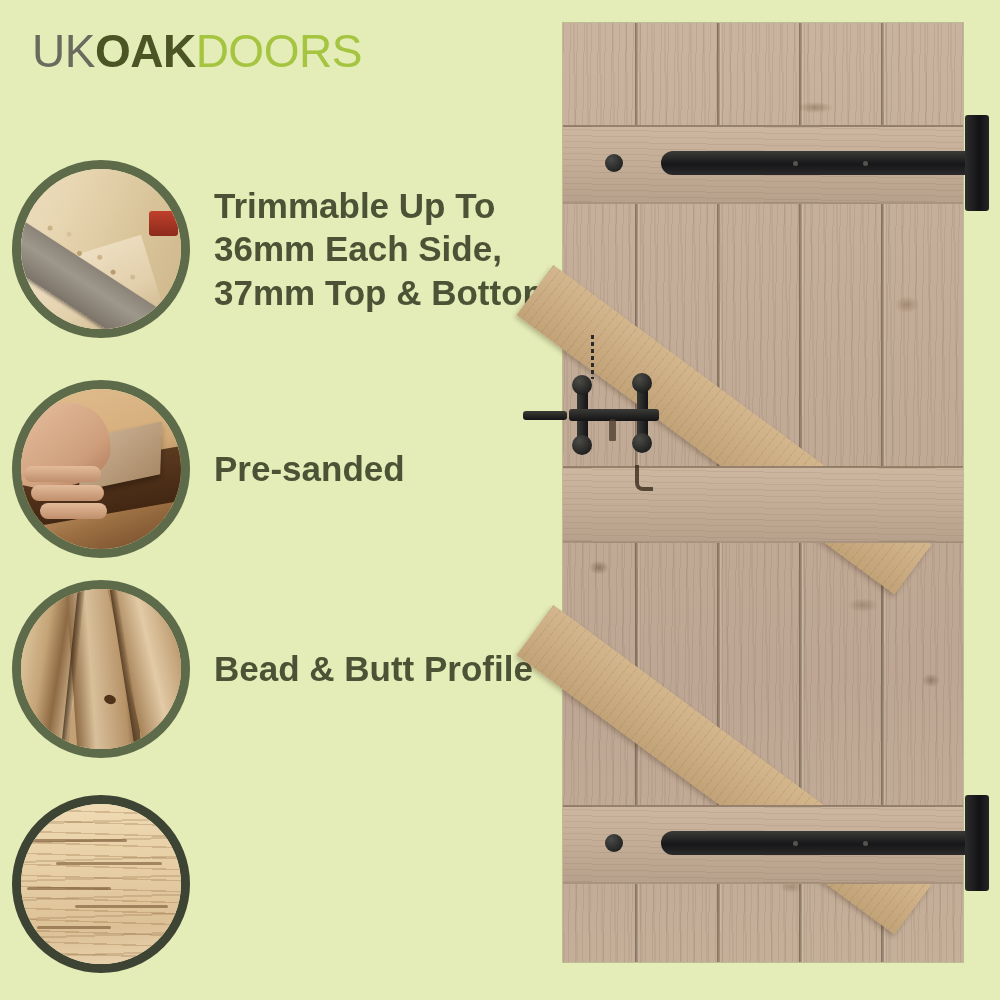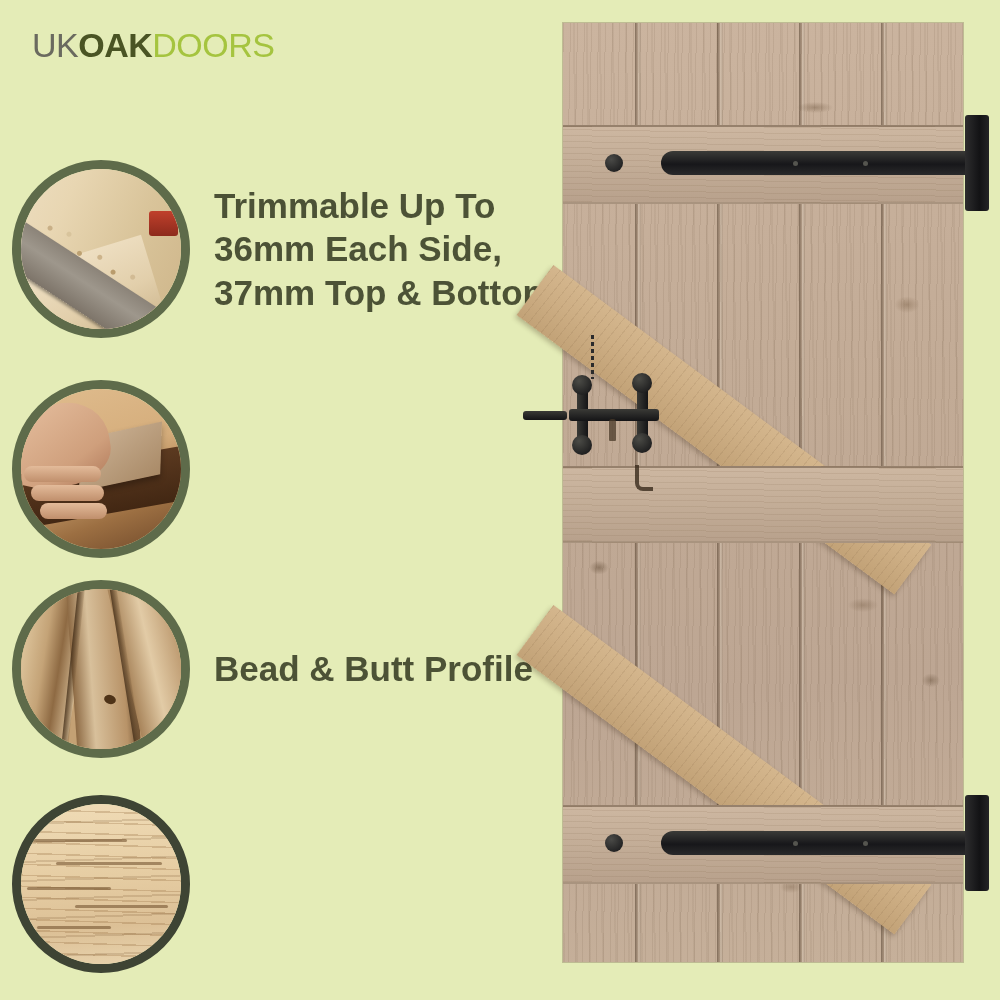--- a/index.html
+++ b/index.html
@@ -8,21 +8,21 @@
     background:#e4ecb7;
     font-family:"Liberation Sans", sans-serif;
     overflow:hidden;
     position:relative;
   }
   #stage{position:relative;width:1000px;height:1000px;}
 
   
   .logo{
     position:absolute;left:32px;top:28px;
-    font-size:34px;font-weight:700;letter-spacing:-0.5px;
+    font-size:46px;font-weight:700;letter-spacing:-0.5px;
     line-height:1;white-space:nowrap;
   }
   .logo span{display:inline-block;}
   .logo .uk{color:#6a6a5f;font-weight:400;}
   .logo .oak{color:#4a5424;font-weight:700;}
   .logo .doors{color:#a5c43f;font-weight:400;}
 
   
   .features{position:absolute;left:0;top:140px;width:560px;}
   .feature{
@@ -308,20 +308,21 @@
         <div class="art">
           <div class="sand-bg"></div>
           <div class="sand-board"></div>
           <div class="sand-block"></div>
           <div class="hand"></div>
           <div class="finger f1"></div>
           <div class="finger f2"></div>
           <div class="finger f3"></div>
         </div>
       </div>
+      <div class="feat-text">Pre-sanded</div>
     </div>
 
     <div class="feature feat-3">
       <div class="circle">
         <div class="art">
           <div class="bead-bg"></div>
           <div class="bead-panel bp1"></div>
           <div class="bead-panel bp2"></div>
           <div class="bead-panel bp3"></div>
           <div class="bead-groove bg1"></div>

